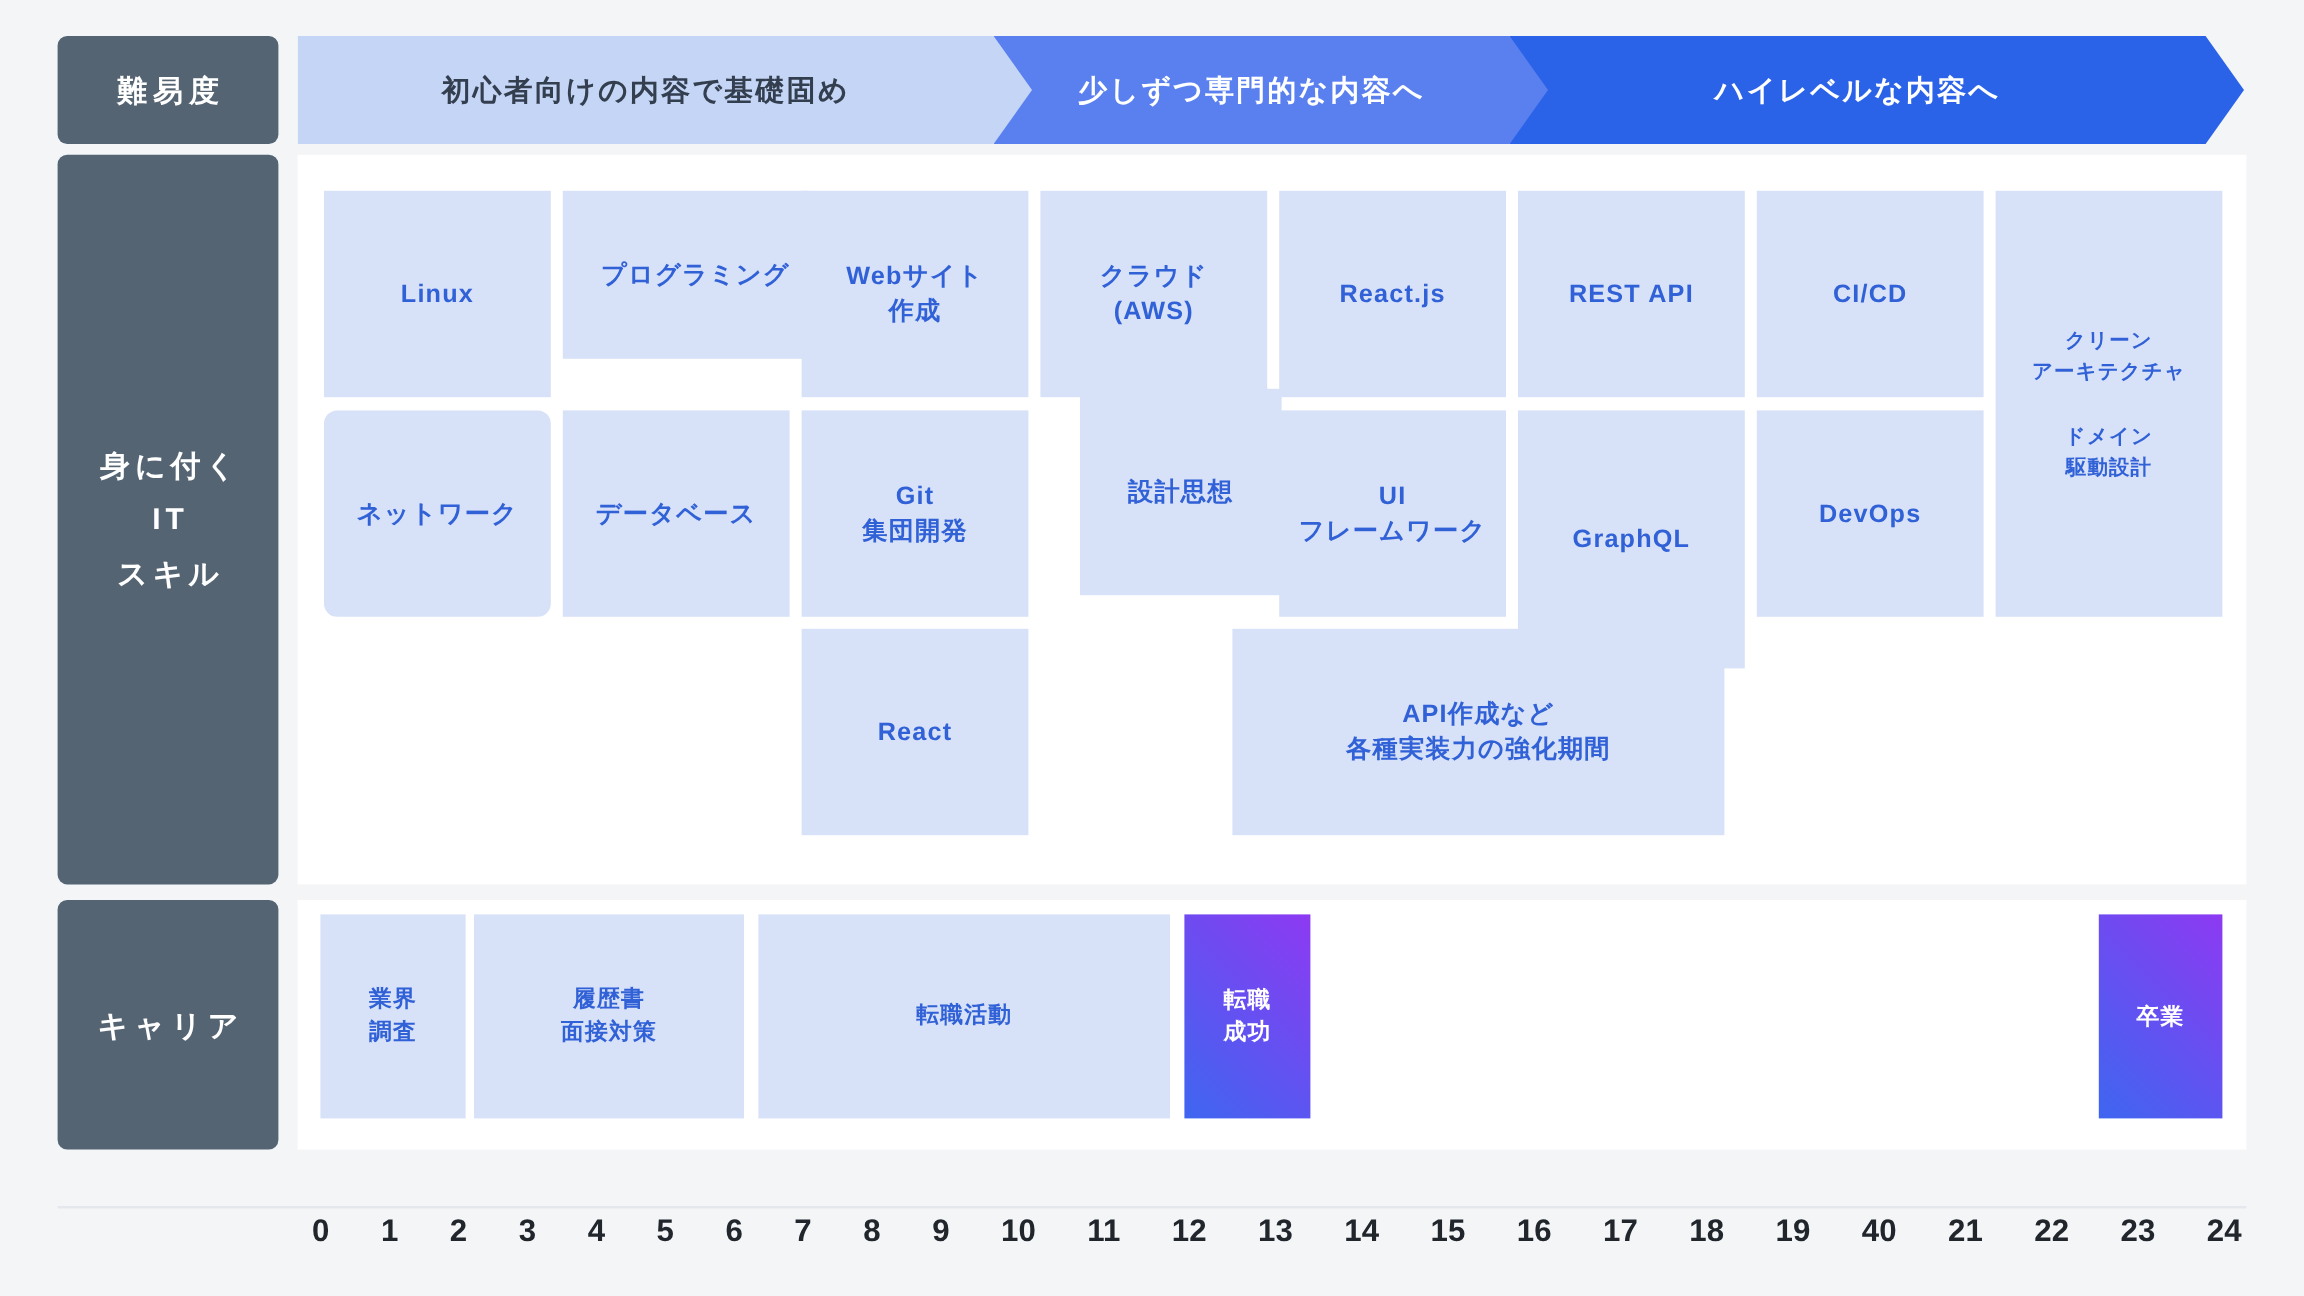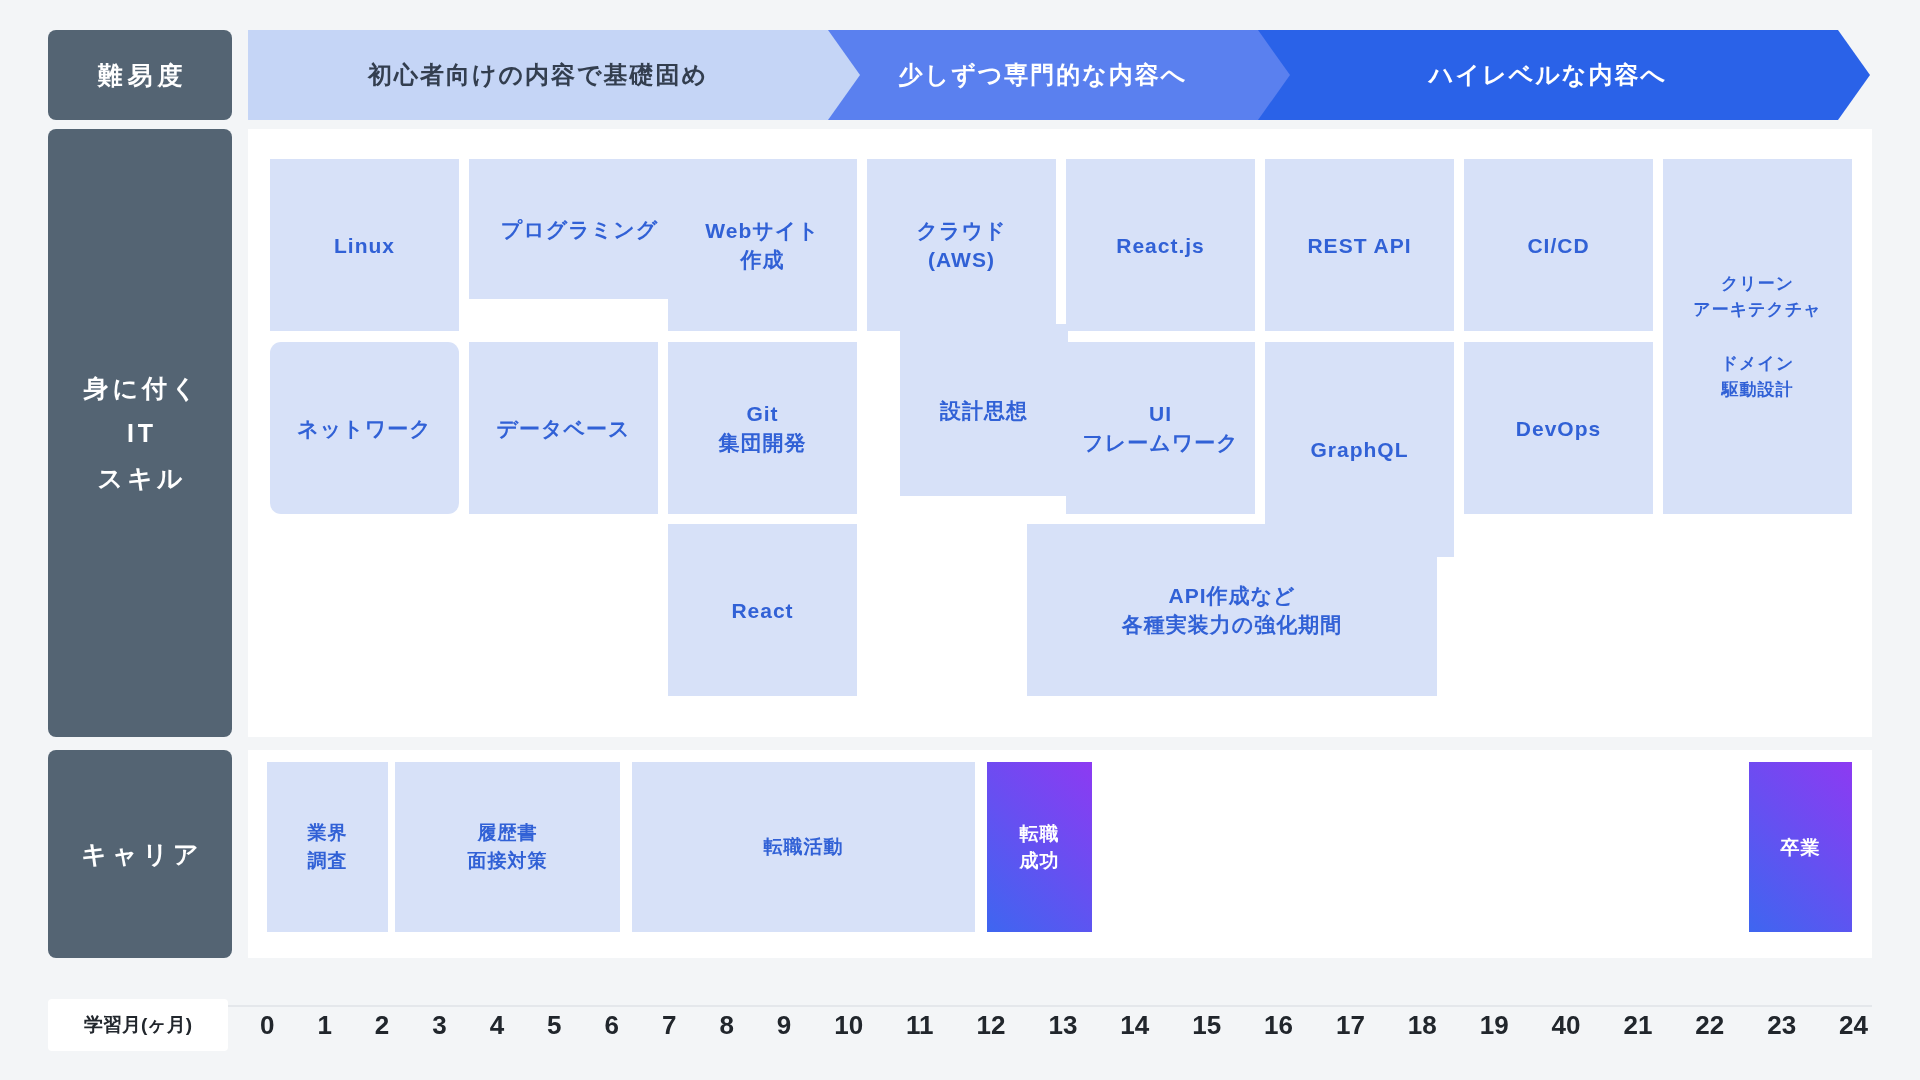--- a/index.html
+++ b/index.html
@@ -146,21 +146,20 @@
       <div class="card career-card gradient" style="left: 987px; width: 105px; top: 762px; height: 170px;">
         <div class="line">転職</div>
         <div class="line">成功</div>
       </div>
       <div class="card career-card gradient" style="left: 1749px; width: 103px; top: 762px; height: 170px;">
         <div class="line">卒業</div>
       </div>
     </div>
 
   <div id="divider"></div>
-  <div id="axis-label-box">学習月(ヶ月)</div>
   <div id="months-row">
       <div class="month-tick">0</div>
       <div class="month-tick">1</div>
       <div class="month-tick">2</div>
       <div class="month-tick">3</div>
       <div class="month-tick">4</div>
       <div class="month-tick">5</div>
       <div class="month-tick">6</div>
       <div class="month-tick">7</div>
       <div class="month-tick">8</div>

